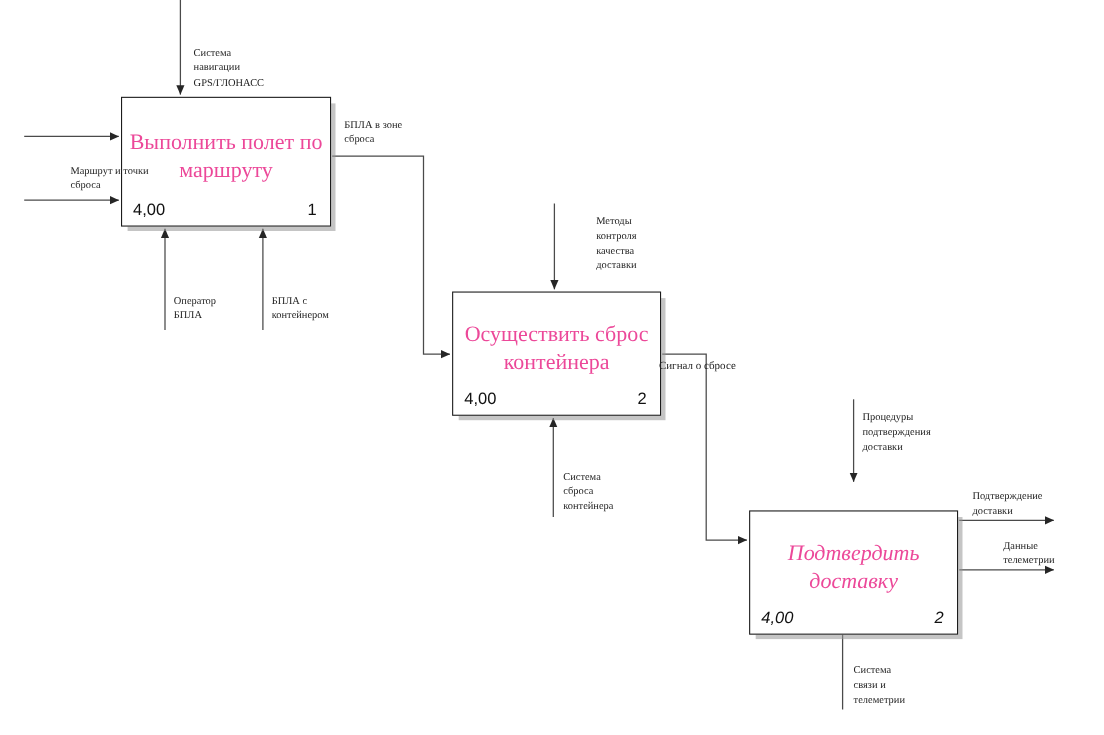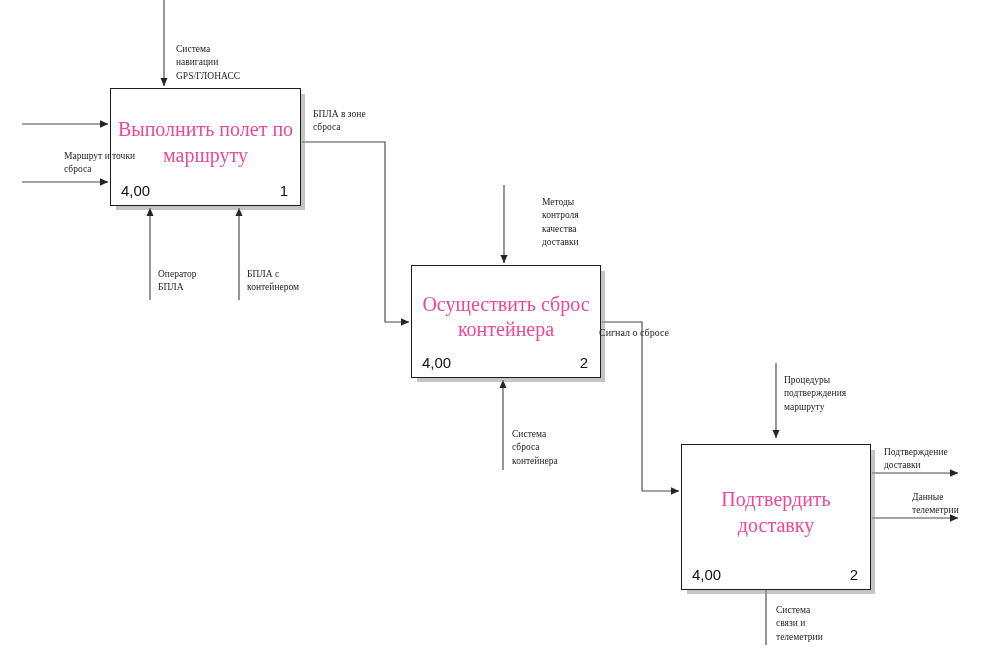--- a/index.html
+++ b/index.html
@@ -130,21 +130,21 @@
     <div class="box-num">1</div>
   </div>
 
   <div class="box" style="left:411px; top:265px; width:190px; height:113px;">
     <div class="box-title">Осуществить сброс
 контейнера</div>
     <div class="box-cost">4,00</div>
     <div class="box-num">2</div>
   </div>
 
-  <div class="box" style="left:681px; top:444px; width:190px; height:146px;">
+  <div class="box" style="left:681px; top:464px; width:190px; height:113px;font-style:italic;">
     <div class="box-title">Подтвердить
 доставку</div>
     <div class="box-cost">4,00</div>
     <div class="box-num">2</div>
   </div>
 
 
   <div class="alabel" style="left:24px; top:150px; width:100px;margin-left:40px;">Маршрут и точки
 сброса</div>
 
@@ -167,21 +167,21 @@
 доставки</div>
 
   <div class="alabel" style="left:512px; top:428px; width:76px;">Система
 сброса
 контейнера</div>
 
   <div class="alabel wide" style="left:599px; top:300px; width:92px;margin-top:26px;">Сигнал о сбросе</div>
 
   <div class="alabel" style="left:784px; top:374px; width:86px;">Процедуры
 подтверждения
-маршруту</div>
+доставки</div>
 
   <div class="alabel" style="left:776px; top:604px; width:78px;">Система
 связи и
 телеметрии</div>
 
   <div class="alabel" style="left:884px; top:446px; width:98px;">Подтверждение
 доставки</div>
 
   <div class="alabel" style="left:884px; top:491px; width:84px;margin-left:28px;">Данные
 телеметрии</div>

